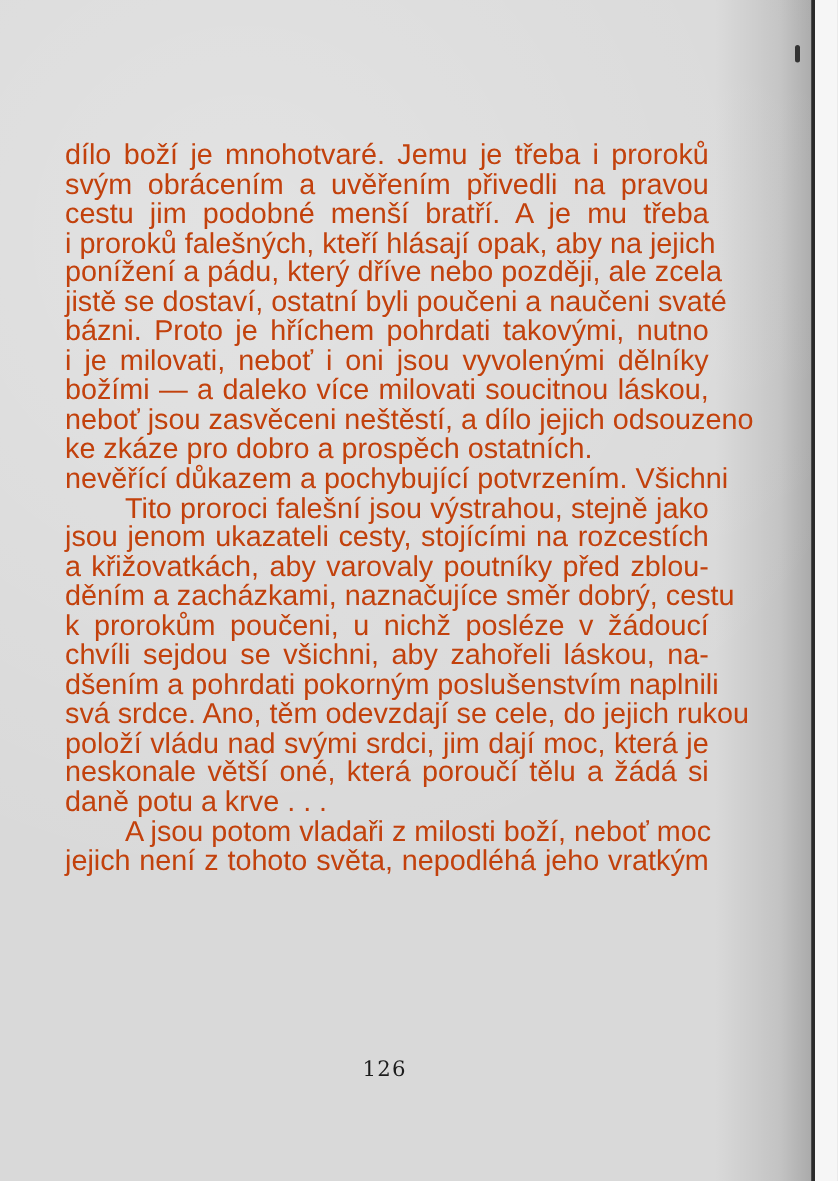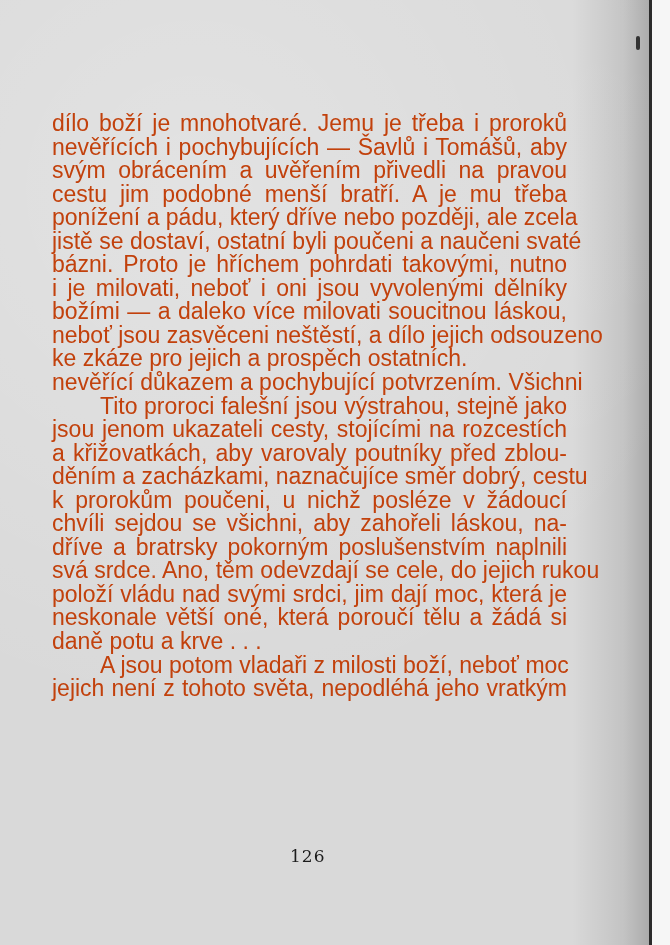--- a/index.html
+++ b/index.html
@@ -49,40 +49,40 @@
 <body>
 
 <div class="page"></div>
 <div class="gutter-line"></div>
 <div class="margin-strip"></div>
 <div class="speck" style="left:636px;top:36px;width:4px;height:14px;border-radius:2px;"></div>
 
 <div class="text-block">
   <div>
     <span class="line">dílo boží je mnohotvaré. Jemu je třeba i proroků</span>
-    <span class="line">nevěřících i pochybujících — Šavlů i Tomášů, aby</span>
     <span class="line">svým obrácením a uvěřením přivedli na pravou</span>
     <span class="line">cestu jim podobné menší bratří. A je mu třeba</span>
+    <span class="line">i proroků falešných, kteří hlásají opak, aby na jejich</span>
     <span class="line">ponížení a pádu, který dříve nebo později, ale zcela</span>
     <span class="line">jistě se dostaví, ostatní byli poučeni a naučeni svaté</span>
     <span class="line">bázni. Proto je hříchem pohrdati takovými, nutno</span>
     <span class="line">i je milovati, neboť i oni jsou vyvolenými dělníky</span>
     <span class="line">božími — a daleko více milovati soucitnou láskou,</span>
     <span class="line">neboť jsou zasvěceni neštěstí, a dílo jejich odsouzeno</span>
-    <span class="line last">ke zkáze pro jejich a prospěch ostatních.</span>
+    <span class="line last">ke zkáze pro dobro a prospěch ostatních.</span>
   </div>
   <div>
     <span class="line">nevěřící důkazem a pochybující potvrzením. Všichni</span>
     <span class="line indent">Tito proroci falešní jsou výstrahou, stejně jako</span>
     <span class="line">jsou jenom ukazateli cesty, stojícími na rozcestích</span>
     <span class="line">a křižovatkách, aby varovaly poutníky před zblou-</span>
     <span class="line">děním a zacházkami, naznačujíce směr dobrý, cestu</span>
     <span class="line">k prorokům poučeni, u nichž posléze v žádoucí</span>
     <span class="line">chvíli sejdou se všichni, aby zahořeli láskou, na-</span>
-    <span class="line">dříve a bratrsky pokorným poslušenstvím naplnili</span>
+    <span class="line">dšením a pohrdati pokorným poslušenstvím naplnili</span>
     <span class="line">svá srdce. Ano, těm odevzdají se cele, do jejich rukou</span>
     <span class="line">položí vládu nad svými srdci, jim dají moc, která je</span>
     <span class="line">neskonale větší oné, která poroučí tělu a žádá si</span>
     <span class="line last">daně potu a krve . . .</span>
   </div>
   <div>
     <span class="line indent">A jsou potom vladaři z milosti boží, neboť moc</span>
     <span class="line">jejich není z tohoto světa, nepodléhá jeho vratkým</span>
   </div>
 </div>

